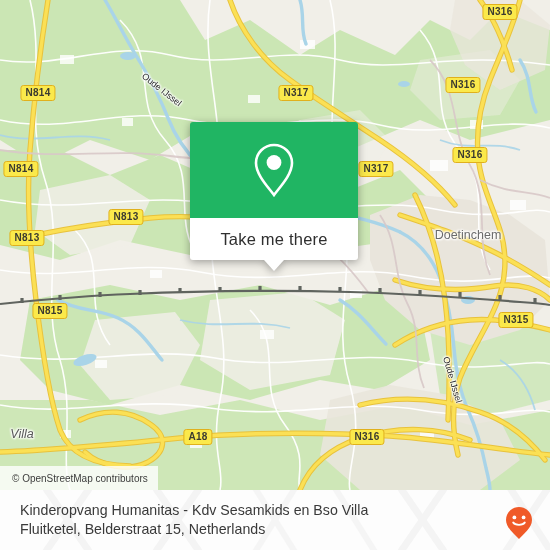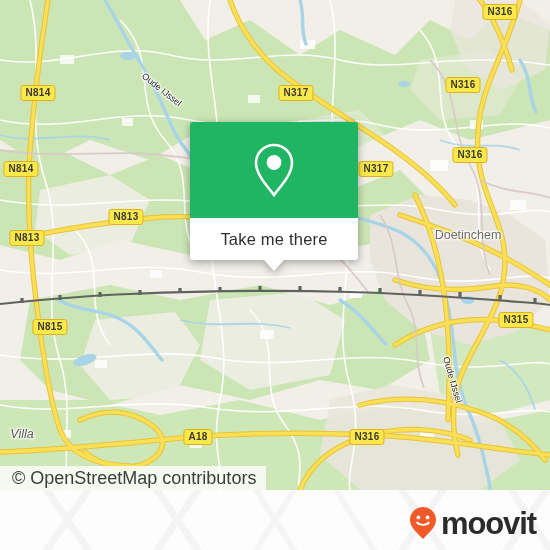--- a/index.html
+++ b/index.html
@@ -92,21 +92,21 @@
 
   
   #attrib {
     position: absolute;
     left: 0; top: 466px;
     height: 24px;
     padding: 0 10px 0 12px;
     display: flex; align-items: center;
     background: rgba(255,255,255,.80);
     color: #3c3c3c;
-    font-size: 18px;
+    font-size: 10px;
     white-space: nowrap;
   }
 
   
   #footer {
     position: absolute; left: 0; top: 490px;
     width: 550px; height: 60px;
     background: #fdfdfd;
     overflow: hidden;
   }
@@ -312,21 +312,21 @@
     <div>
       <div class="shield" style="left:500px;top:12px">N316</div>
       <div class="shield" style="left:463px;top:85px">N316</div>
       <div class="shield" style="left:470px;top:155px">N316</div>
       <div class="shield" style="left:296px;top:93px">N317</div>
       <div class="shield" style="left:376px;top:169px">N317</div>
       <div class="shield" style="left:38px;top:93px">N814</div>
       <div class="shield" style="left:21px;top:169px">N814</div>
       <div class="shield" style="left:126px;top:217px">N813</div>
       <div class="shield" style="left:27px;top:238px">N813</div>
-      <div class="shield" style="left:50px;top:327px">N815</div>
+      <div class="shield" style="left:50px;top:311px">N815</div>
       <div class="shield" style="left:516px;top:320px">N315</div>
       <div class="shield" style="left:198px;top:437px">A18</div>
       <div class="shield" style="left:367px;top:437px">N316</div>
     </div>
 
     <div class="placelabel" style="left:468px;top:235px">Doetinchem</div>
     <div class="placelabel italic" style="left:22px;top:434px">Villa</div>
 
     <div class="waterlabel" style="left:143px;top:70px;transform:rotate(38deg);transform-origin:0 50%">Oude IJssel</div>
     <div class="waterlabel" style="left:446px;top:352px;transform:rotate(74deg);transform-origin:0 50%">Oude IJssel</div>
@@ -362,25 +362,25 @@
         <path d="M505 -10 L550 60"></path>
           <path d="M550 -5 L500 70"></path>
       </g>
       <g stroke="#f0f0f0" stroke-width="6" fill="none">
         <path d="M250 -10 L300 70"></path>
           <path d="M300 -10 L250 70"></path>
         <path d="M330 -10 L380 70"></path>
       </g>
     </svg>
 
+    <div id="caption">Kinderopvang Humanitas - Kdv Sesamkids en Bso Villa Fluitketel, Belderstraat 15, Netherlands</div>
 
     <div id="logo">
       <svg id="logo-mark" viewBox="0 0 30 34">
         <path d="M15 1 C7.8 1 2 6.8 2 14 C2 22 11 28.5 15 33 C19 28.5 28 22 28 14 C28 6.8 22.2 1 15 1 Z" fill="#f05a28"></path>
         <circle cx="10.4" cy="11.4" r="1.9" fill="#ffffff"></circle>
         <circle cx="19.6" cy="11.4" r="1.9" fill="#ffffff"></circle>
         <path d="M9.2 16.6 C11 19.6 19 19.6 20.8 16.6" fill="none" stroke="#ffffff" stroke-width="1.9" stroke-linecap="round"></path>
       </svg>
-      <div id="logo-word">moovit</div>
     </div>
   </div>
 
 </div>
 
 </body></html>

